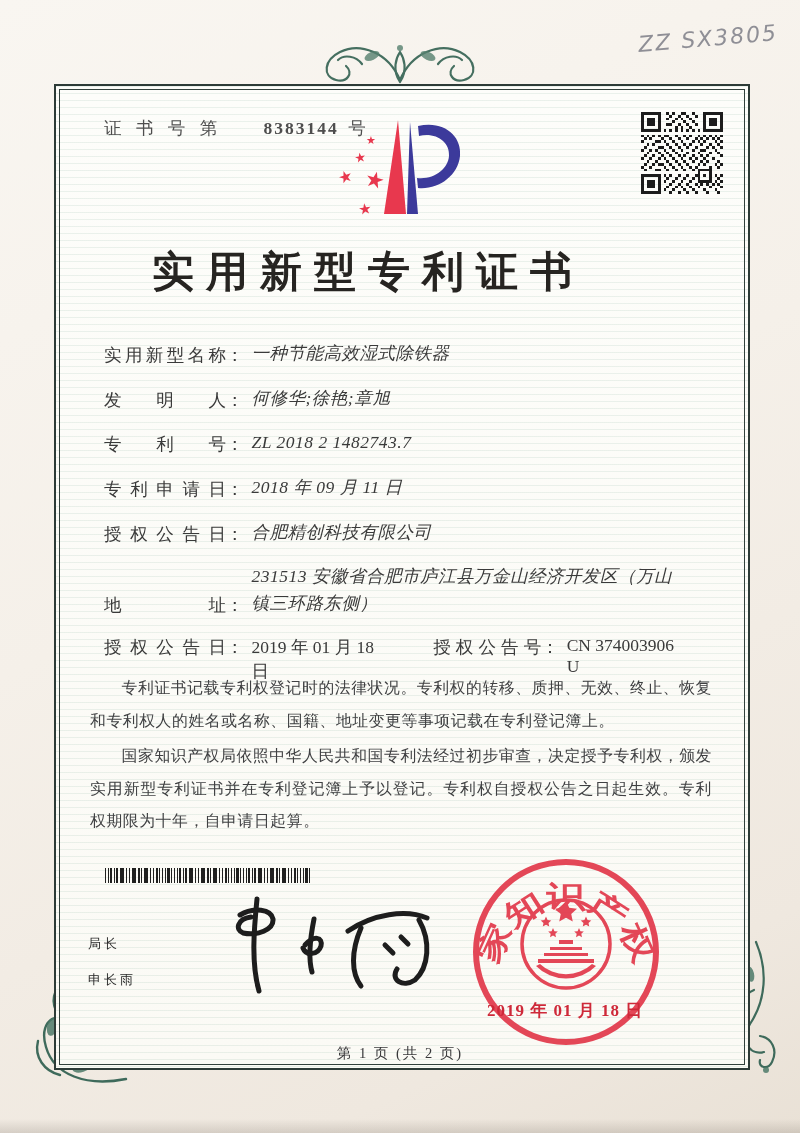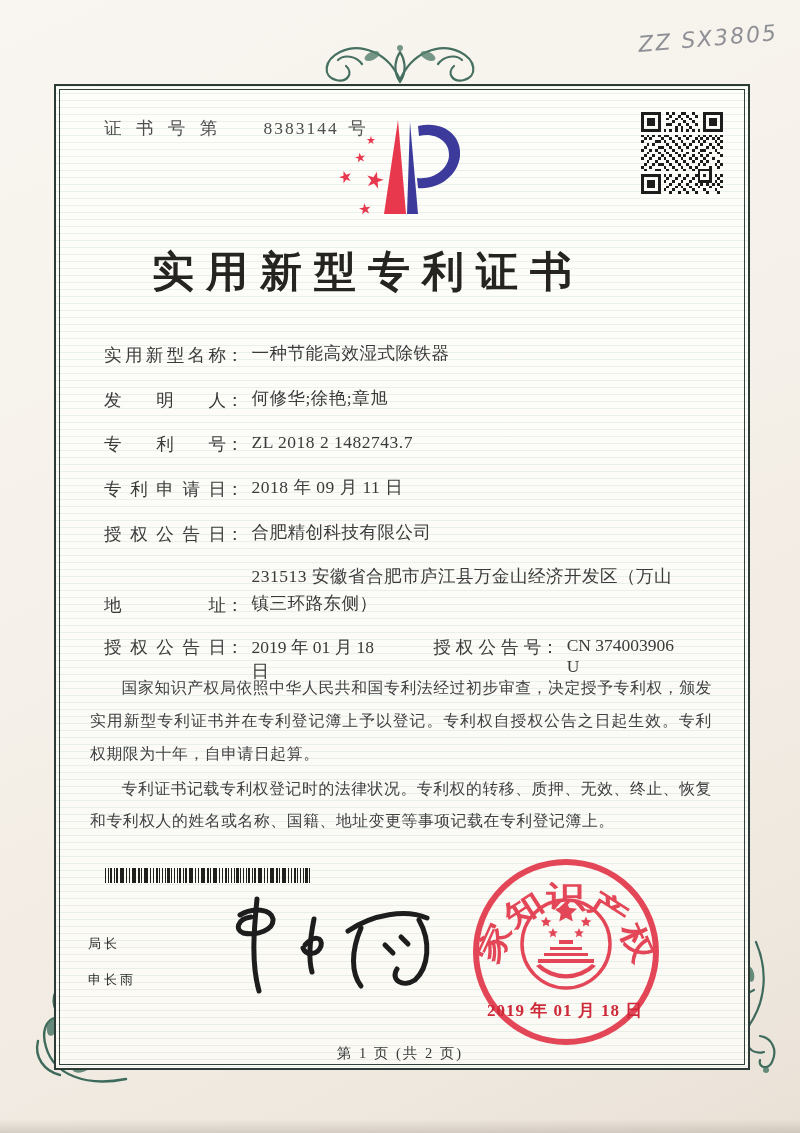--- a/index.html
+++ b/index.html
@@ -37,35 +37,35 @@
 
   .flourish{ position:absolute; pointer-events:none; }
   .flourish.top-center{ left:300px; top:30px; }
   .flourish.bottom-left{ left:16px; top:975px; }
   .flourish.right-edge{ left:726px; top:940px; }
 
   .cert-number{
     position:absolute; left:104px; top:116px;
     font-size:17.5px; letter-spacing:5px; color:#4e4e4e;
   }
-  .cert-number b{ font-weight:normal; letter-spacing:2px;padding-left:32px; }
+  .cert-number b{ font-weight:bold; letter-spacing:2px;padding-left:32px; }
 
   .logo{ position:absolute; left:336px; top:110px; }
   .qr{ position:absolute; left:641px; top:112px; }
 
   .title{
     position:absolute; left:0; top:244px; width:736px; text-align:center;
     font-size:42px; font-weight:600; letter-spacing:12px; color:#262421;
   }
 
   .fields{ position:absolute; left:104px; top:340px; width:575px; }
   .field-row{ display:flex; align-items:flex-end; margin-bottom:17.5px; font-size:17.5px; color:#3a3a3a; }
   .field-label{ width:122px; text-align:justify; text-align-last:justify; flex:none; }
   .field-colon{ flex:none; margin-right:8px; }
-  .field-value{ flex:1; line-height:1.55; letter-spacing:.5px; }
+  .field-value{ flex:1; line-height:1.55; letter-spacing:.5px;font-style:italic; }
 
   .grant-row{ display:flex; font-size:17.5px; color:#3a3a3a; margin-top:2px; }
   .grant-no{ margin-left:44px; display:flex; }
   .grant-no .field-label{ width:108px; }
 
   .body-text{ position:absolute; left:90px; top:672px; width:622px; color:#3f4042; }
   .body-text p{
     font-size:15.8px; line-height:2.08; text-indent:2em; text-align:justify;
     letter-spacing:.6px; margin-bottom:2px;
   }
@@ -226,22 +226,22 @@
       <span>2019 年 01 月 18 日</span>
       <span class="grant-no">
         <span class="field-label">授权公告号</span>
           <span class="field-colon">：</span>
         <span>CN 374003906 U</span>
       </span>
     </div>
   </div>
 
   <div class="body-text">
+    <p>专利证书记载专利权登记时的法律状况。专利权的转移、质押、无效、终止、恢复和专利权人的姓名或名称、国籍、地址变更等事项记载在专利登记簿上。</p>
     <p>国家知识产权局依照中华人民共和国专利法经过初步审查，决定授予专利权，颁发实用新型专利证书并在专利登记簿上予以登记。专利权自授权公告之日起生效。专利权期限为十年，自申请日起算。</p>
-    <p>专利证书记载专利权登记时的法律状况。专利权的转移、质押、无效、终止、恢复和专利权人的姓名或名称、国籍、地址变更等事项记载在专利登记簿上。</p>
   </div>
 
   <div class="barcode"></div>
 
   <div class="officer">
     <div>局长</div>
     <div>申长雨</div>
   </div>
 
   <svg class="signature" width="240" height="115" viewBox="0 0 240 115">

